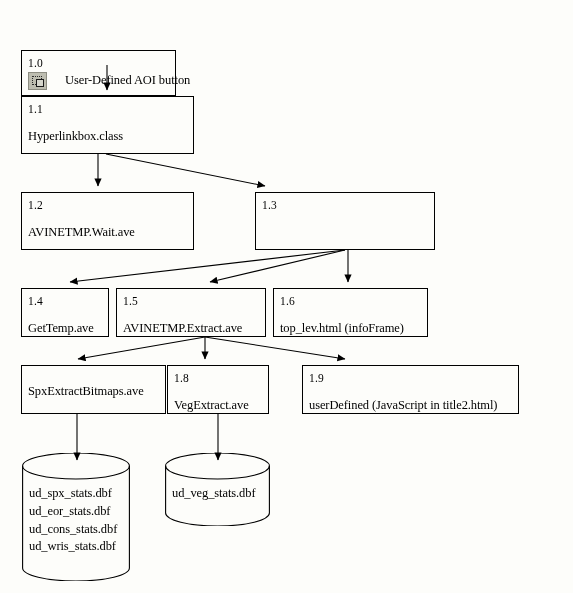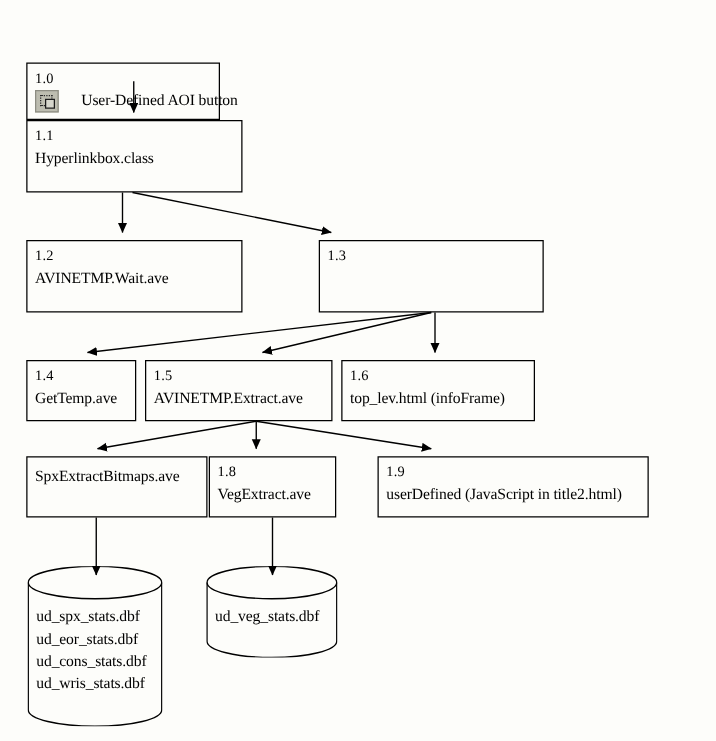--- a/index.html
+++ b/index.html
@@ -35,21 +35,21 @@
   .node-id {
     display: block;
     font-size: 11.5px;
     color: #000;
     letter-spacing: 0.2px;
   }
   .node-label {
     display: block;
     font-size: 12.5px;
     color: #000;
-    margin-top: 3px;
+    margin-top: 13px;
     white-space: nowrap;
     letter-spacing: -0.1px;
   }
   .node-label-row {
     display: flex;
     align-items: center;
     gap: 18px;
     margin-top: 2px;
   }
   .aoi-icon {

